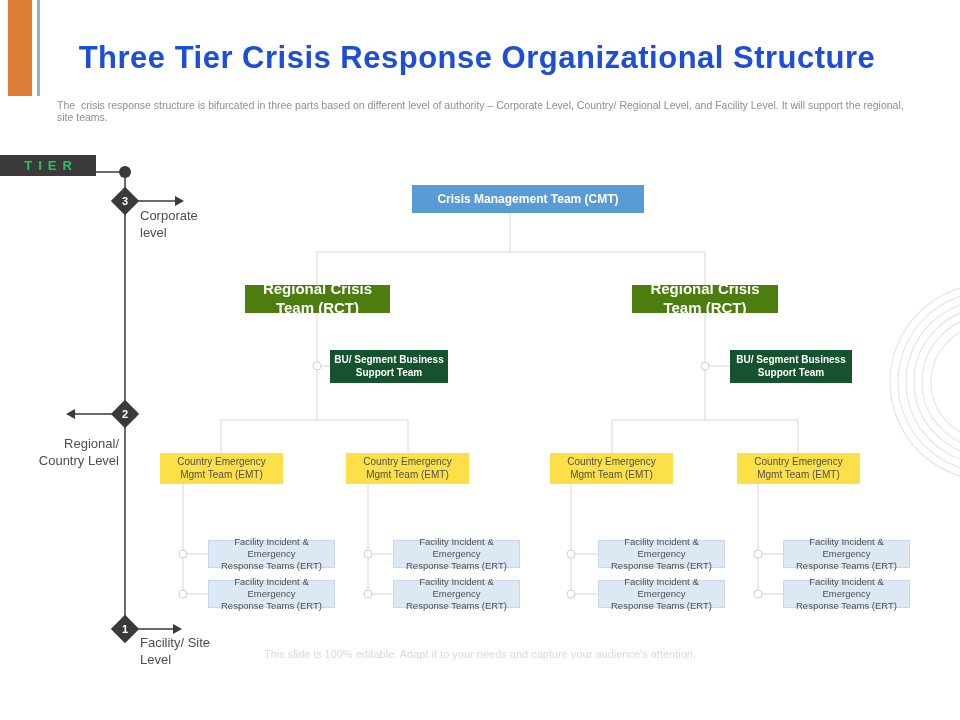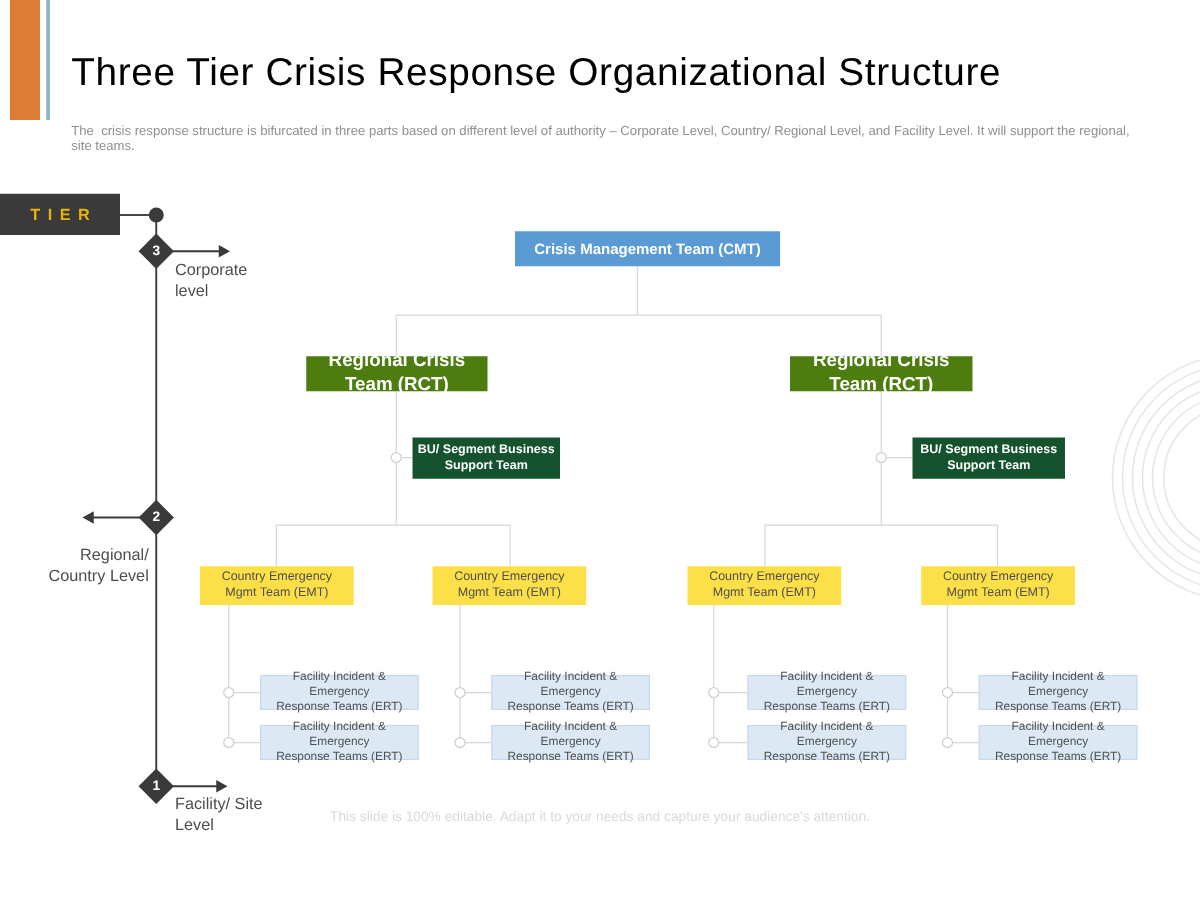--- a/index.html
+++ b/index.html
@@ -5,36 +5,36 @@
   html,body{margin:0;padding:0;background:#ffffff;}
   .slide{
     position:relative;width:960px;height:720px;background:#ffffff;overflow:hidden;
     font-family:"Liberation Sans",sans-serif;
   }
   
   .accent-bar{position:absolute;left:8px;top:0;width:24px;height:96px;background:#DC7C35;}
   .accent-line{position:absolute;left:37px;top:0;width:3px;height:96px;background:#8EB4C7;}
   .title{
     position:absolute;left:57px;top:40px;width:840px;
-    font-size:31px;letter-spacing:.5px;color:#000000;font-weight:400;white-space:nowrap;
+    font-size:31px;letter-spacing:.5px;color:#1d4ed8;font-weight:700;white-space:nowrap;text-align:center;
   }
   .subtitle{
     position:absolute;left:57px;top:99px;width:860px;
     font-size:10.5px;color:#8F8F8F;white-space:pre-wrap;
   }
   .footer{
     position:absolute;left:0;top:648px;width:960px;text-align:center;
     font-size:11px;color:#D9D9D9;
   }
   
   svg.layer{position:absolute;left:0;top:0;pointer-events:none;}
   
   .tier-box{
-    position:absolute;left:0;top:155px;width:96px;height:33px;background:#3A3A3A;
-    color:#eab308;font-weight:bold;font-size:13px;letter-spacing:6px;
+    position:absolute;left:0;top:155px;width:96px;height:21px;background:#3A3A3A;
+    color:#22c55e;font-weight:bold;font-size:13px;letter-spacing:6px;
     display:flex;align-items:center;justify-content:center;padding-left:6px;box-sizing:border-box;
   }
   .diamond{
     position:absolute;width:20px;height:20px;background:#3A3A3A;transform:rotate(45deg);
     display:flex;align-items:center;justify-content:center;
   }
   .diamond span{transform:rotate(-45deg);color:#fff;font-size:11px;font-weight:bold;}
   .tier-label{
     position:absolute;font-size:13px;font-weight:normal;color:#4D4D4D;
     white-space:pre-line;line-height:17px;
@@ -123,21 +123,21 @@
   </div>
   <div class="tier-label" style="left:0px;top:435px;width:119px;text-align:right;">Regional/
 Country Level</div>
 
   <div class="diamond" style="left:115px;top:619px;">
     <span>1</span>
   </div>
   <div class="tier-label" style="left:140px;top:634px;">Facility/ Site
 Level</div>
 
-  <div class="node cmt" style="left:412px;top:185px;width:212px;height:28px;">Crisis Management Team (CMT)</div>
+  <div class="node cmt" style="left:412px;top:185px;width:232px;height:28px;">Crisis Management Team (CMT)</div>
 
   <div class="node rct" style="left:245px;top:285px;width:145px;height:28px;">Regional  Crisis  Team (RCT)</div>
   <div class="node rct" style="left:632px;top:285px;width:146px;height:28px;">Regional  Crisis  Team (RCT)</div>
 
   <div class="node bu" style="left:330px;top:350px;width:118px;height:33px;">BU/ Segment Business
 Support Team</div>
   <div class="node bu" style="left:730px;top:350px;width:122px;height:33px;">BU/ Segment Business
 Support Team</div>
 
   <div class="node emt" style="left:160px;top:453px;width:123px;height:31px;">Country  Emergency

